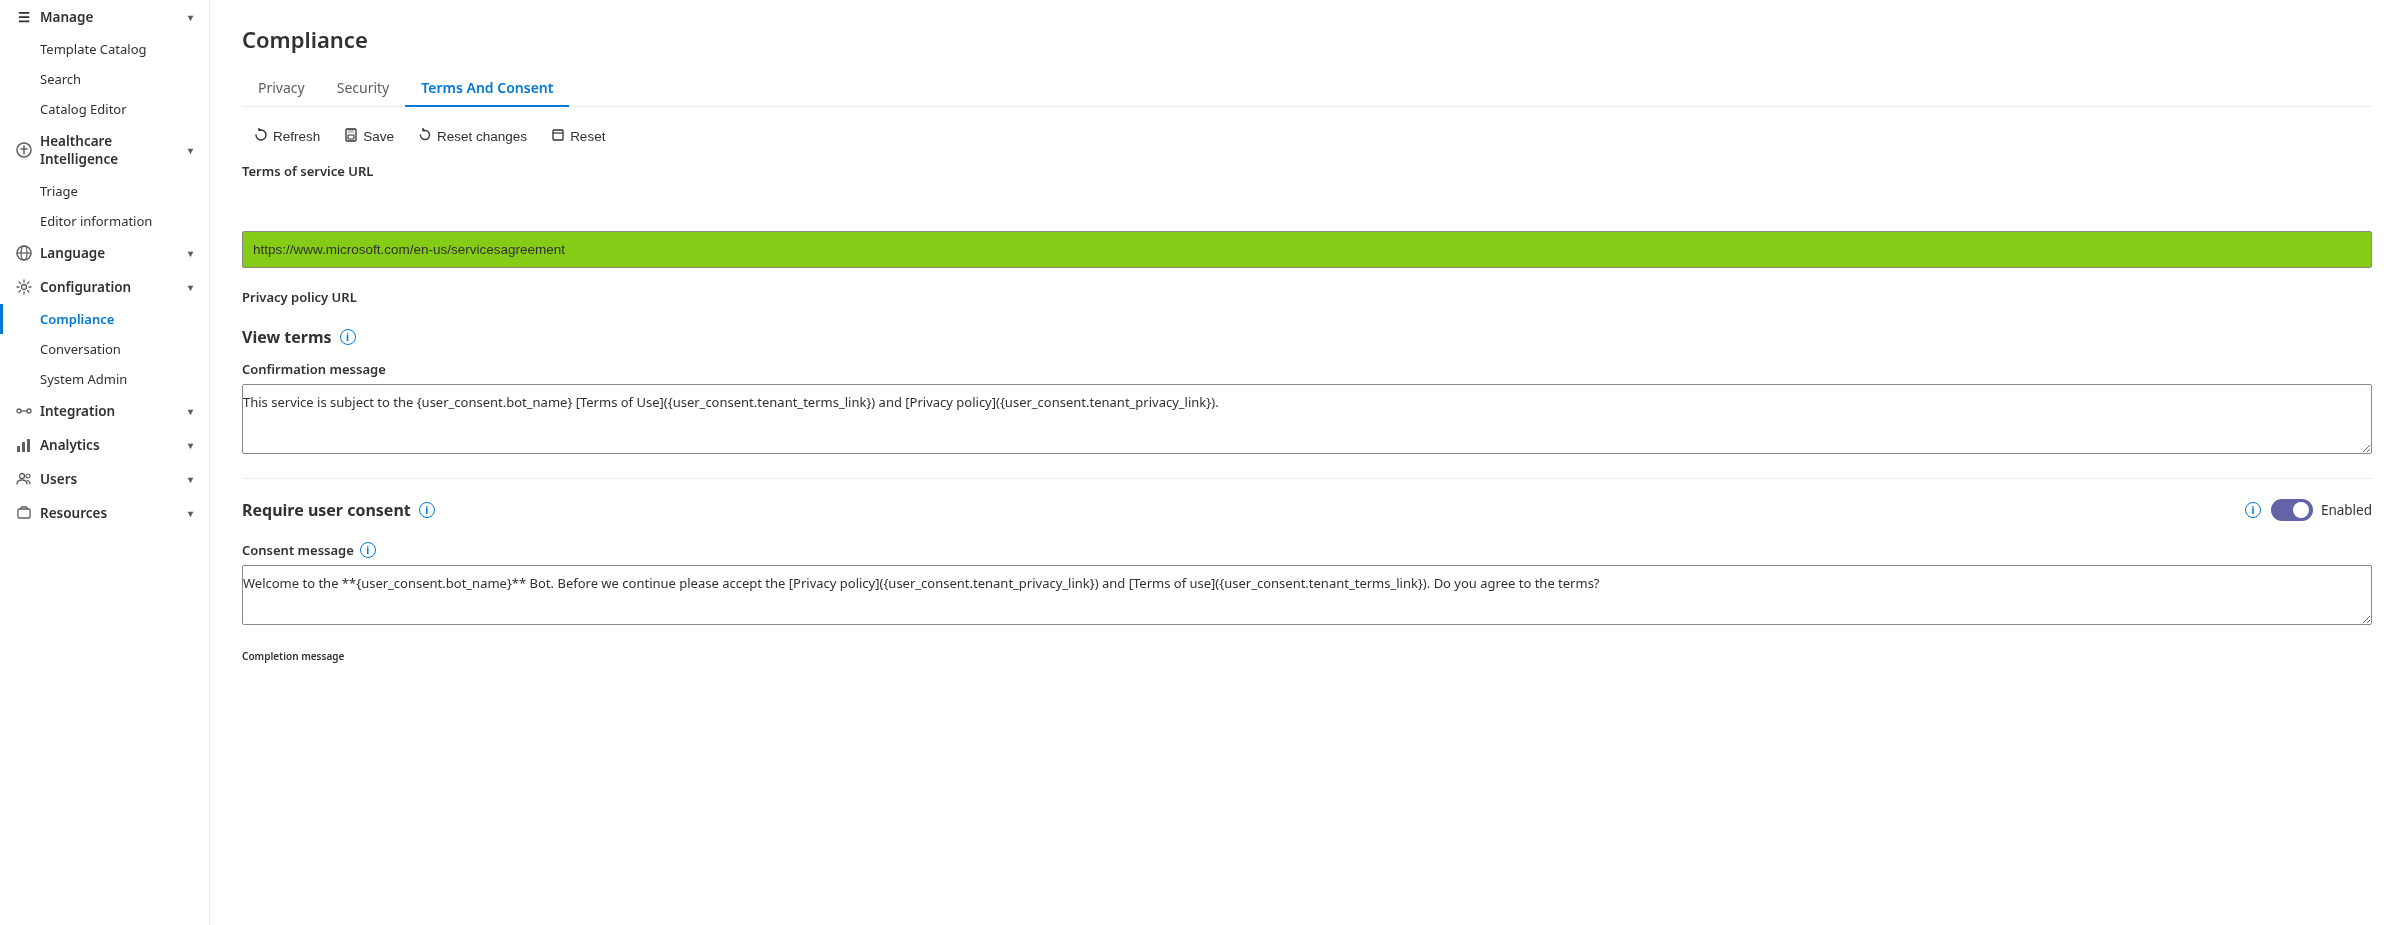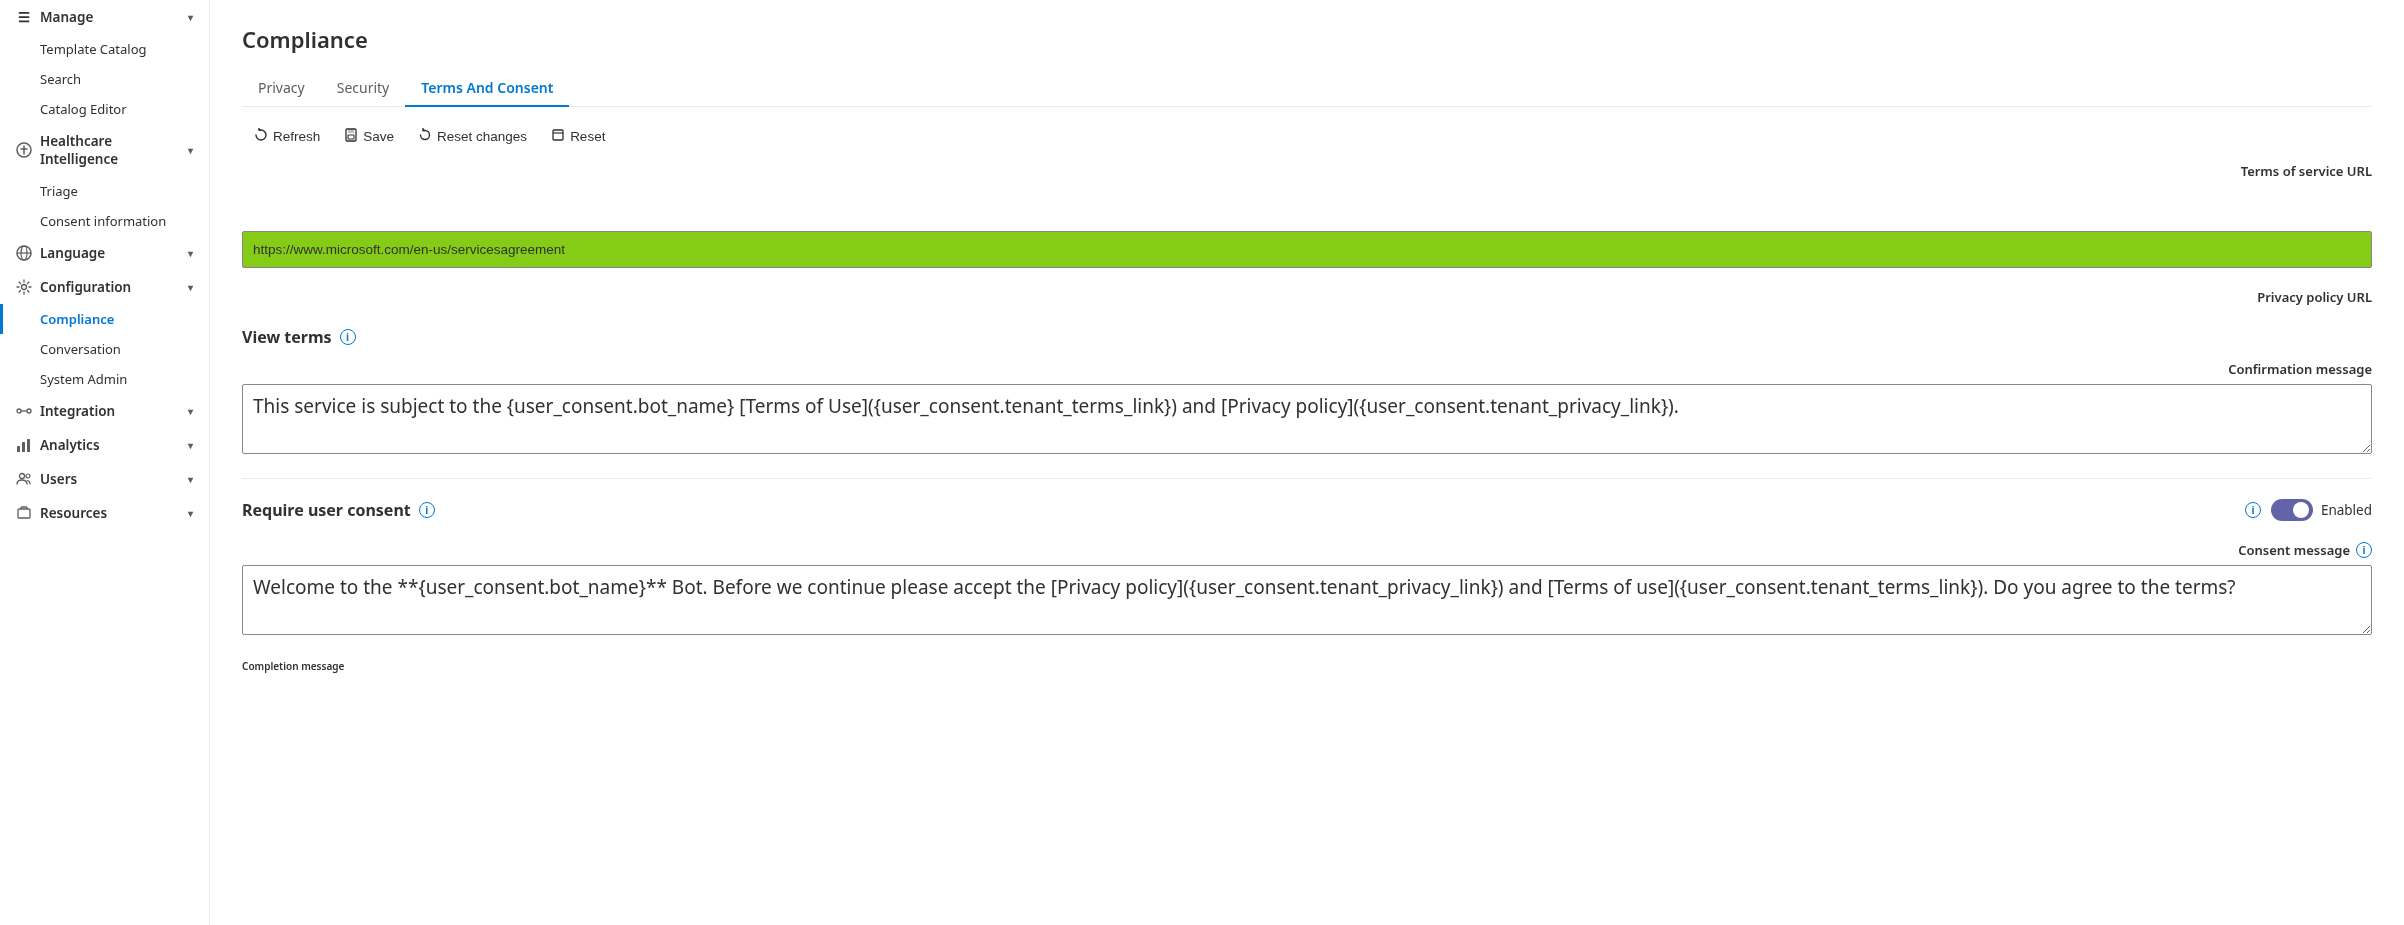--- a/index.html
+++ b/index.html
@@ -119,21 +119,20 @@
       margin-bottom: 20px;
     }
     .field-label {
       font-size: 13px;
       font-weight: 600;
       color: #323130;
       margin-bottom: 6px;
       display: flex;
       align-items: center;
       gap: 6px;
-      justify-content: flex-end;
     }
     .field-input {
       width: 100%;
       border: 1px solid #8a8886;
       border-radius: 2px;
       padding: 10px 10px;
       font-size: 13.5px;
       color: #323130;
       background: #84cc16;
       outline: none;
@@ -152,22 +151,22 @@
     .section-divider {
       border: none;
       border-top: 1px solid #edebe9;
       margin: 20px 0;
     }
 
     .confirmation-textarea {
       width: 100%;
       border: 1px solid #8a8886;
       border-radius: 2px;
-      padding: 8px 10px;
-      font-size: 19px;
+      padding: 8px 0;
+      font-size: 13px;
       color: #323130;
       background: #fff;
       outline: none;
       resize: vertical;
       min-height: 70px;
       font-family: inherit;
     }
 
     
     .require-consent-row {
@@ -265,21 +264,21 @@
     <span class="sidebar-icon">
       <svg width="16" height="16" viewBox="0 0 16 16" fill="none">
           <circle cx="8" cy="8" r="7" stroke="#605e5c" stroke-width="1.5"></circle>
           <path d="M8 4v8M5 7h6" stroke="#605e5c" stroke-width="1.5" stroke-linecap="round"></path>
         </svg>
     </span>
     <span>Healthcare Intelligence</span>
     <span class="chevron">▾</span>
   </div>
   <div class="sidebar-sub-item">Triage</div>
-  <div class="sidebar-sub-item">Consent information</div>
+  <div class="sidebar-sub-item">Editor information</div>
 
   <div class="sidebar-section-header">
     <span class="sidebar-icon">
       <svg width="16" height="16" viewBox="0 0 16 16" fill="none">
           <circle cx="8" cy="8" r="7" stroke="#605e5c" stroke-width="1.5"></circle>
           <ellipse cx="8" cy="8" rx="3" ry="7" stroke="#605e5c" stroke-width="1.2"></ellipse>
           <line x1="1" y1="8" x2="15" y2="8" stroke="#605e5c" stroke-width="1.2"></line>
         </svg>
     </span>
     <span>Language</span>

